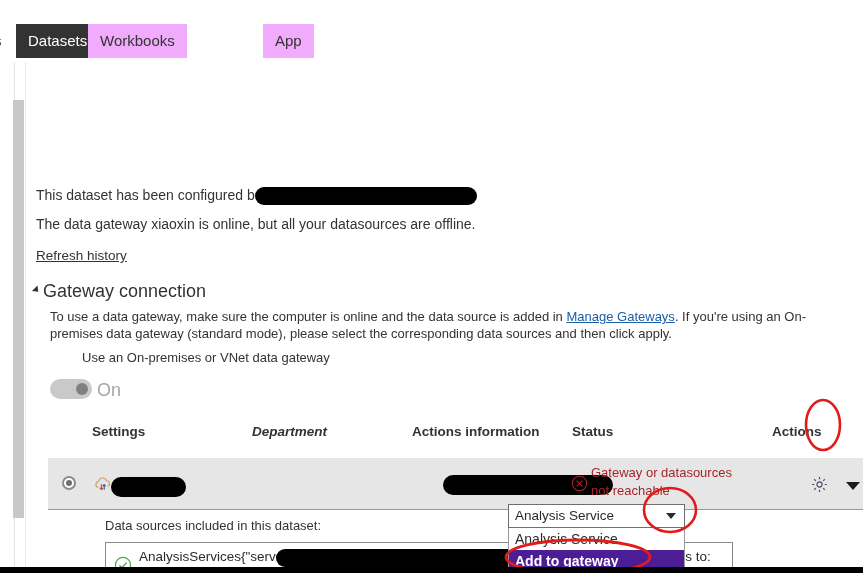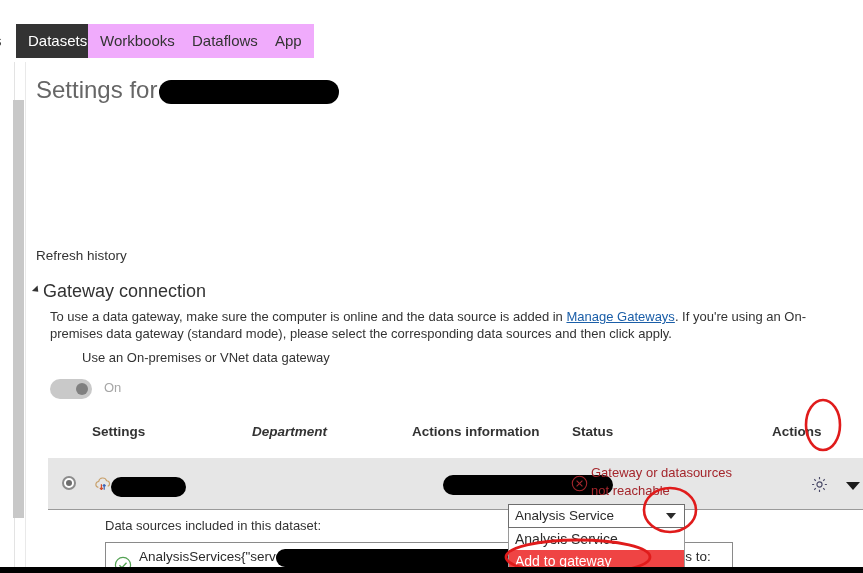--- a/index.html
+++ b/index.html
@@ -91,20 +91,21 @@
     color: #333333;
     white-space: nowrap;
   }
   .t-configured { left: 6px; top: 125px; }
   .t-gatewaymsg { left: 6px; top: 154px; }
   .link-refresh {
     position: absolute;
     left: 6px; top: 186px;
     font-size: 13.5px;
     color: #333333;
+    text-decoration: underline;
     cursor: pointer;
   }
 
   .section-head {
     position: absolute;
     left: 4px; top: 219px;
     font-size: 18px;
     color: #333333;
     font-weight: 400;
     white-space: nowrap;
@@ -155,22 +156,22 @@
   }
   .toggle .knob {
     position: absolute;
     right: 4px; top: 4px;
     width: 12px; height: 12px;
     border-radius: 50%;
     background: #808080;
   }
   .toggle-label {
     position: absolute;
-    left: 54px; top: 1px;
-    font-size: 13px;
+    left: 47px; top: 1px;
+    font-size: 18px;
     color: #a6a6a6;
   }
 
   
   .tbl-head {
     position: absolute;
     left: 0; top: 362px;
     width: 833px; height: 30px;
   }
   .th {
@@ -360,22 +361,23 @@
   .opt {
     height: 22px;
     line-height: 22px;
     padding: 0 6px;
     font-size: 14px;
     color: #2b2b2b;
     white-space: nowrap;
     cursor: pointer;
   }
   .opt.sel {
-    background: #ef4444;
+    background: #4c1d95;
     color: #ffffff;
+    font-weight: bold;
   }
 
   
   .bottom-strip {
     position: absolute;
     left: 0; bottom: 0;
     width: 863px; height: 6px;
     background: #000000;
   }
 
@@ -387,34 +389,34 @@
 </style>
 </head>
 <body>
 
 <div id="page">
 
   <div class="tabbar">
     <div class="tab partial">s</div>
     <div class="tab active" style="left:16px;">Datasets</div>
     <div class="tab" style="left:88px;">Workbooks</div>
-    <div class="tab" style="left:180px;">Dataflows</div>
     <div class="tab" style="left:263px;">App</div>
   </div>
 
   <div class="scroll-track"></div>
   <div class="scroll-thumb"></div>
 
   <div class="content">
 
-    <div class="page-title">
-      <span>Settings for</span><span class="redact" style="width:180px;height:24px;margin-left:2px;"></span>
-    </div>
-
-
+
+    <div class="line-text t-configured">
+      <span>This dataset has been configured b</span><span class="redact" style="width:222px;height:18px;margin-left:0px;"></span>
+    </div>
+
+    <div class="line-text t-gatewaymsg">The data gateway xiaoxin is online, but all your datasources are offline.</div>
 
     <div class="link-refresh">Refresh history</div>
 
     <div class="section-head">
       <span class="caret-sec"></span><span>Gateway connection</span>
     </div>
 
     <div class="para">
       <span>To use a data gateway, make sure the computer is online and the data source is added in </span><a href="#">Manage Gateways</a><span>. If you're using an On-premises data gateway (standard mode), please select the corresponding data sources and then click apply.</span>
     </div>

